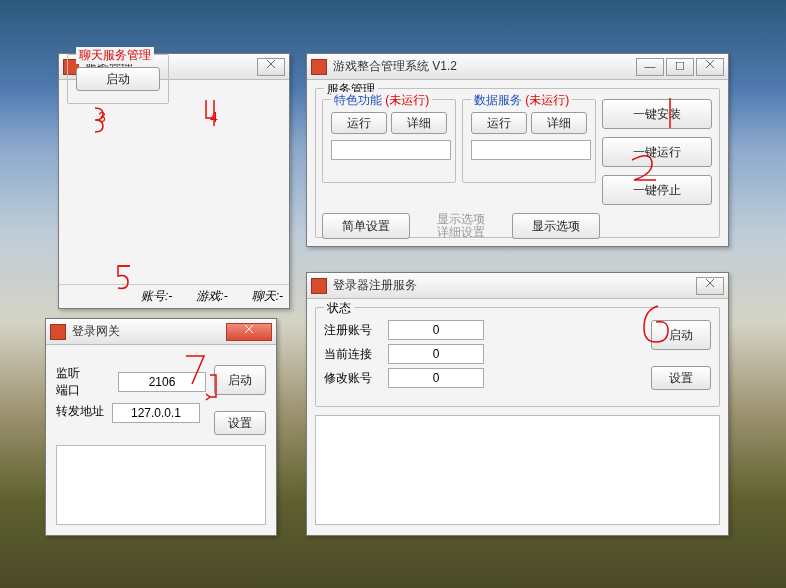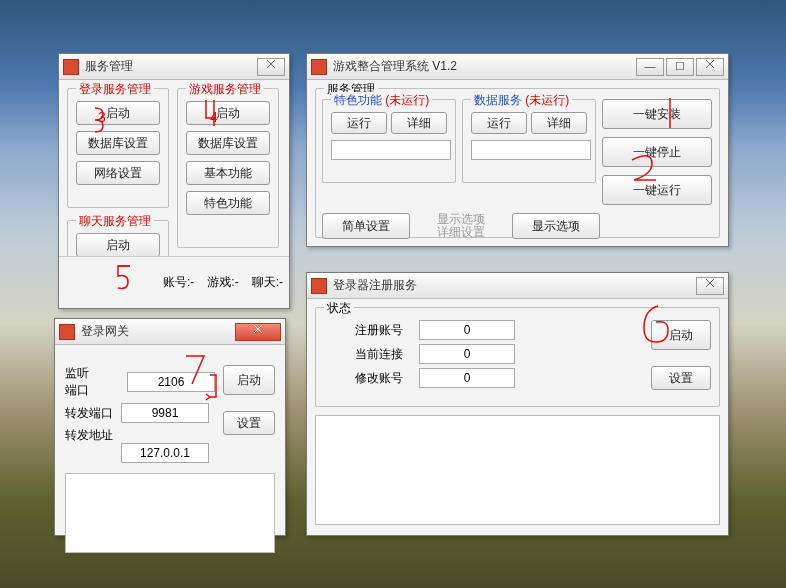--- a/index.html
+++ b/index.html
@@ -61,21 +61,21 @@
   }
   .red-t { color: #d00; }
   .blue-t { color: #1a4fc0; }
   .gray-t { color:#999; }
   .inp {
     border:1px solid #aaa; height:20px; background:#fff;
     font-size:12px; text-align:center;
   }
   .statusbar {
     border-top:1px solid #ccc; background:#f4f4f4;
-    font-size:12px; padding:17px 6px; display:flex; gap:13px;
+    font-size:12px; padding:3px 6px; display:flex; gap:24px;font-style:italic;
   }
   .log { background:#fff; border:1px solid #bbb; }
   
   .annot { position:absolute; pointer-events:none; }
   .annot path, .annot line { stroke:#e40b0b; stroke-width:1.5; fill:none; }
   .annot text { fill:#e40b0b; font-size:14px; font-family:sans-serif; }
 </style>
 </head>
 <body>
 
@@ -84,35 +84,20 @@
     <span class="icon"></span>
     <span class="ttl">服务管理</span>
     <div class="tbtn">
         <svg width="10" height="10" viewBox="0 0 10 10">
           <line x1="1" y1="1" x2="9" y2="9" stroke="#666"></line>
           <line x1="9" y1="1" x2="1" y2="9" stroke="#666"></line>
         </svg>
       </div>
   </div>
   <div class="body" style="padding:8px;">
-    <div style="display:flex; gap:8px;">
-      <div class="group" style="width:102px; height:120px;">
-        <span class="leg red-t">登录服务管理</span>
-        <div class="btn" style="width:84px;height:24px;line-height:22px;margin-bottom:6px;">启动</div>
-        <div class="btn" style="width:84px;height:24px;line-height:22px;margin-bottom:6px;">数据库设置</div>
-        <div class="btn" style="width:84px;height:24px;line-height:22px;">网络设置</div>
-      </div>
-      <div class="group" style="width:102px; height:160px;">
-        <span class="leg red-t">游戏服务管理</span>
-        <div class="btn" style="width:84px;height:24px;line-height:22px;margin-bottom:6px;">启动</div>
-        <div class="btn" style="width:84px;height:24px;line-height:22px;margin-bottom:6px;">数据库设置</div>
-        <div class="btn" style="width:84px;height:24px;line-height:22px;margin-bottom:6px;">基本功能</div>
-        <div class="btn" style="width:84px;height:24px;line-height:22px;">特色功能</div>
-      </div>
-    </div>
     <div class="group" style="width:102px; height:50px; margin-top:-34px;">
       <span class="leg red-t">聊天服务管理</span>
       <div class="btn" style="width:84px;height:24px;line-height:22px;">启动</div>
     </div>
   </div>
   <div class="statusbar" style="position:absolute;bottom:0;left:0;right:0;justify-content:flex-end;">
     <span>账号:-</span>
     <span>游戏:-</span>
     <span>聊天:-</span>
   </div>
@@ -149,59 +134,55 @@
           <span class="leg"><span class="blue-t">数据服务</span> <span class="red-t">(未运行)</span></span>
           <div style="display:flex; gap:4px; margin-bottom:6px;">
             <div class="btn" style="width:58px;height:22px;line-height:20px;">运行</div>
             <div class="btn" style="width:58px;height:22px;line-height:20px;">详细</div>
           </div>
           <input class="inp" style="width: 120px;">
         </div>
 
         <div style="width:110px; display:flex; flex-direction:column; gap:8px;">
           <div class="btn" style="height:30px;line-height:28px;">一键安装</div>
+          <div class="btn" style="height:30px;line-height:28px;">一键运行</div>
           <div class="btn" style="height:30px;line-height:28px;">一键停止</div>
-          <div class="btn" style="height:30px;line-height:28px;">一键运行</div>
         </div>
       </div>
       <div style="display:flex; gap:6px; margin-top:8px; align-items:center;">
         <div class="btn" style="width:88px;height:26px;line-height:24px;">简单设置</div>
         <div class="gray-t" style="width:90px;text-align:center;white-space:pre-line;line-height:13px;">显示选项
 详细设置</div>
         <div class="btn" style="width:88px;height:26px;line-height:24px;">显示选项</div>
       </div>
     </div>
   </div>
 </div>
 
-<div class="win" style="left:54px; top:318px; width:232px; height:218px;">
+<div class="win" style="left:45px; top:318px; width:232px; height:218px;">
   <div class="titlebar">
     <span class="icon"></span>
     <span class="ttl">登录网关</span>
     <div class="tbtn red" style="width:46px;">
         <svg width="10" height="10" viewBox="0 0 10 10">
           <line x1="1" y1="1" x2="9" y2="9" stroke="#fff"></line>
           <line x1="9" y1="1" x2="1" y2="9" stroke="#fff"></line>
         </svg>
       </div>
   </div>
   <div class="body" style="padding:20px 10px 8px;">
     <div style="display:flex; gap:8px;">
       <div style="width:150px;">
         <div style="display:flex;align-items:center;margin-bottom:4px;gap:32px;">
           <span style="width:56px;">监听端口</span>
           <input class="inp" style="width: 88px;" value="2106">
         </div>
-        <div style="display:flex;align-items:center;margin-bottom:4px;">
-          <span style="width:56px;">转发端口</span>
-          <input class="inp" style="width: 88px;" value="9981">
-        </div>
         <div style="display:flex;align-items:flex-start;">
           <span style="width:56px;">转发地址</span>
-          <input class="inp" style="width: 88px; margin-top: 16px;" value="127.0.0.1">
+          <input class="inp" style="width: 88px;" value="127.0.0.1">
         </div>
       </div>
       <div style="width:54px; display:flex; flex-direction:column; gap:16px;">
         <div class="btn" style="height:30px;line-height:28px;">启动</div>
         <div class="btn" style="height:24px;line-height:22px;">设置</div>
       </div>
     </div>
     <div class="log" style="height:80px; margin-top:10px;"></div>
   </div>
 </div>
@@ -213,21 +194,21 @@
     <div class="tbtn">
         <svg width="10" height="10" viewBox="0 0 10 10">
           <line x1="1" y1="1" x2="9" y2="9" stroke="#666"></line>
           <line x1="9" y1="1" x2="1" y2="9" stroke="#666"></line>
         </svg>
       </div>
   </div>
   <div class="body">
     <div class="group" style="height:100px;">
       <span class="leg">状态</span>
-      <div style="display:flex; gap:12px;margin-left:31px;">
+      <div style="display:flex; gap:12px;">
         <div style="width:260px;">
           <div style="display:flex;align-items:center;margin-bottom:4px;">
             <span style="width:64px;">注册账号</span>
             <input class="inp" style="width: 96px;" value="0">
           </div>
           <div style="display:flex;align-items:center;margin-bottom:4px;">
             <span style="width:64px;">当前连接</span>
             <input class="inp" style="width: 96px;" value="0">
           </div>
           <div style="display:flex;align-items:center;">

